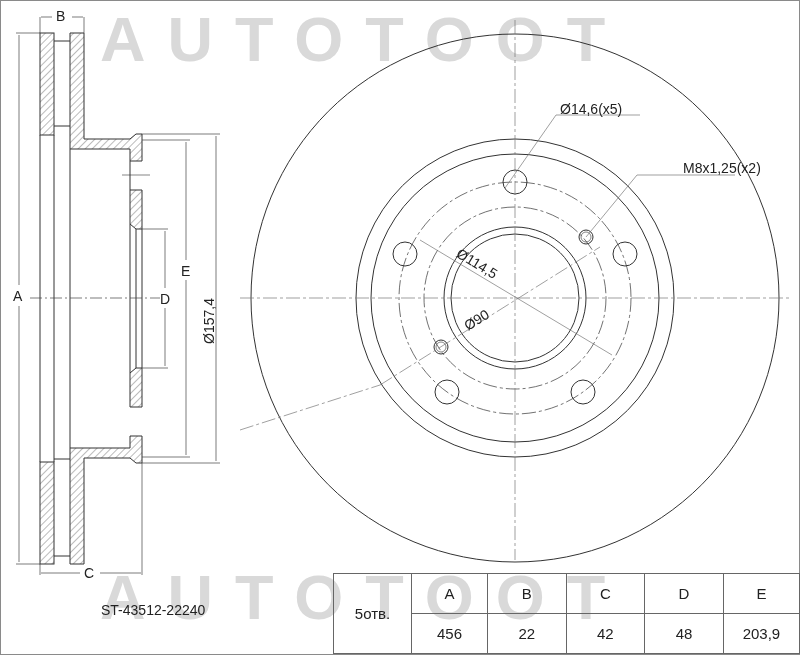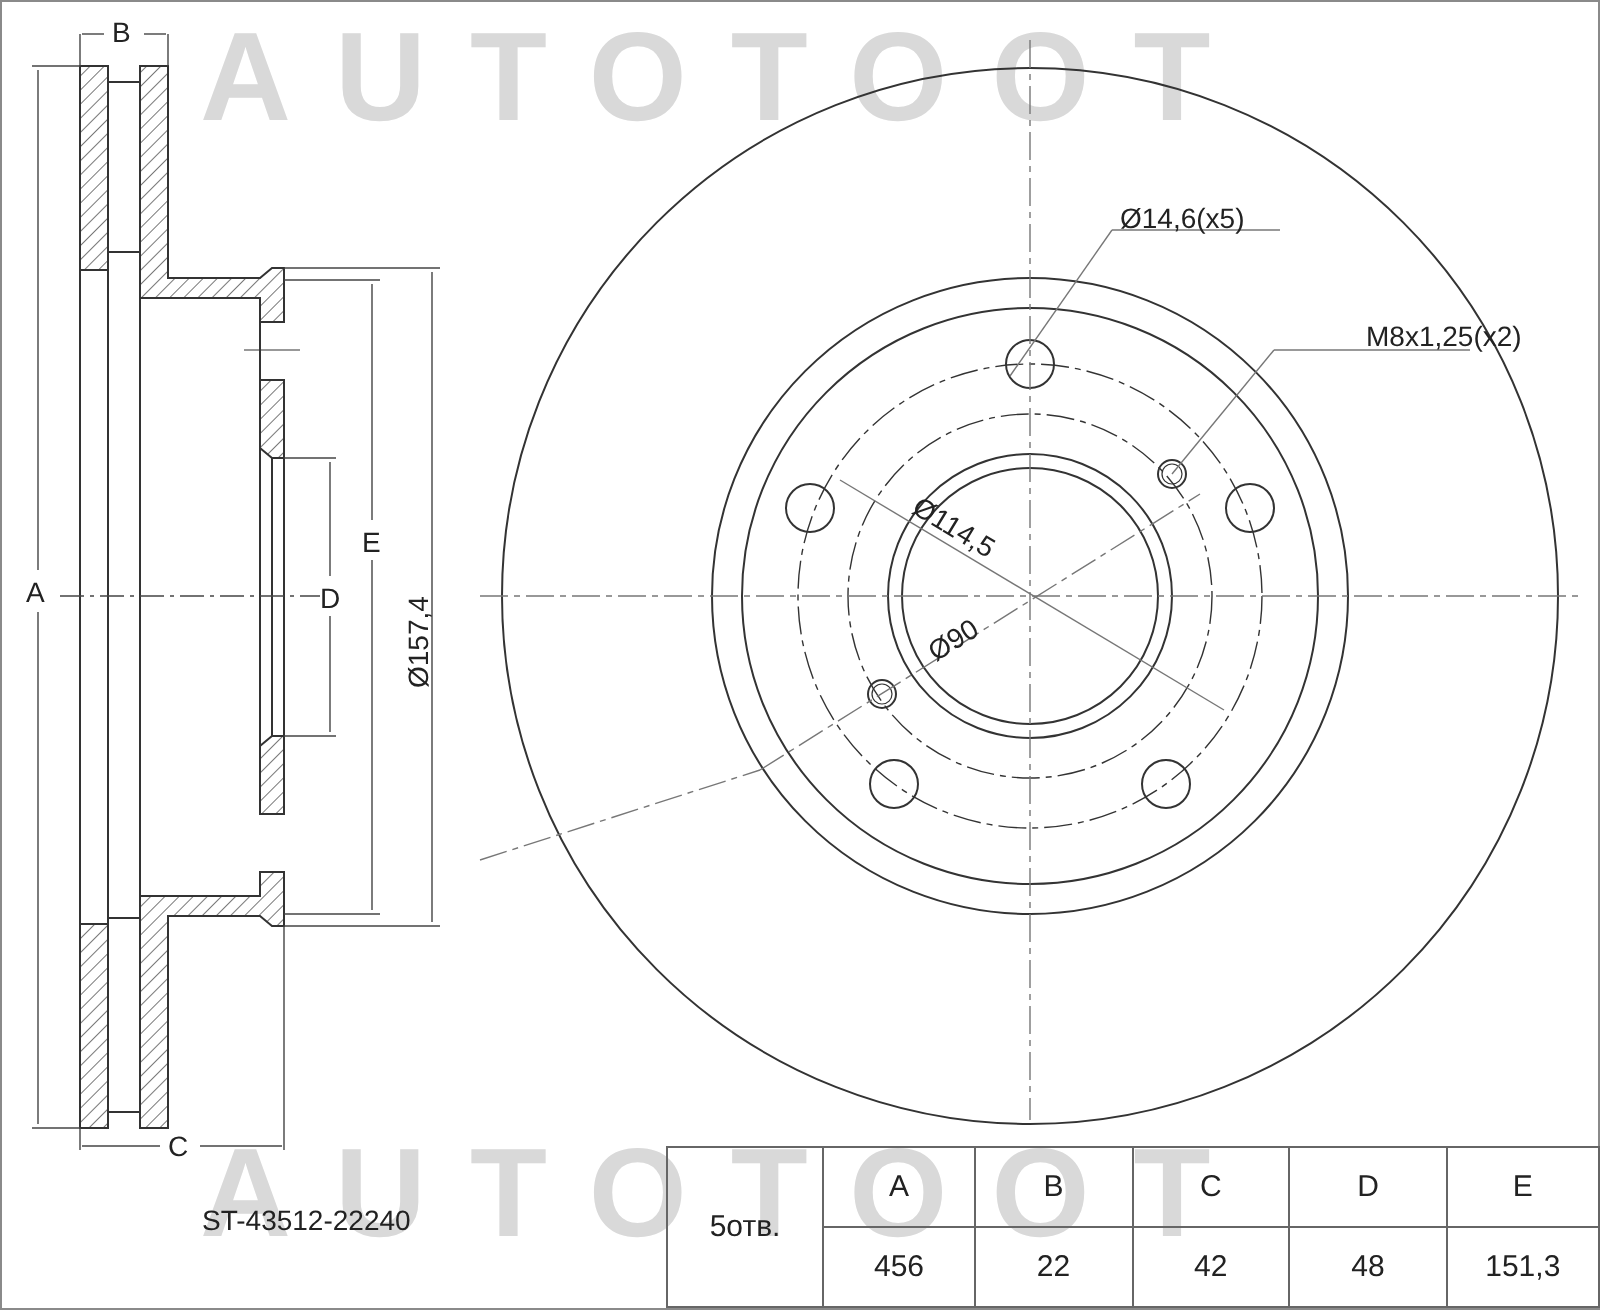--- a/index.html
+++ b/index.html
@@ -147,16 +147,16 @@
     <td style="width:79px;">B</td>
     <td style="width:79px;">C</td>
     <td style="width:79px;">D</td>
     <td style="width:76px;">E</td>
   </tr>
   <tr>
     <td>456</td>
     <td>22</td>
     <td>42</td>
     <td>48</td>
-    <td>151,3</td>
+    <td>203,9</td>
   </tr>
 </tbody>
   </table>
 
 </body></html>

